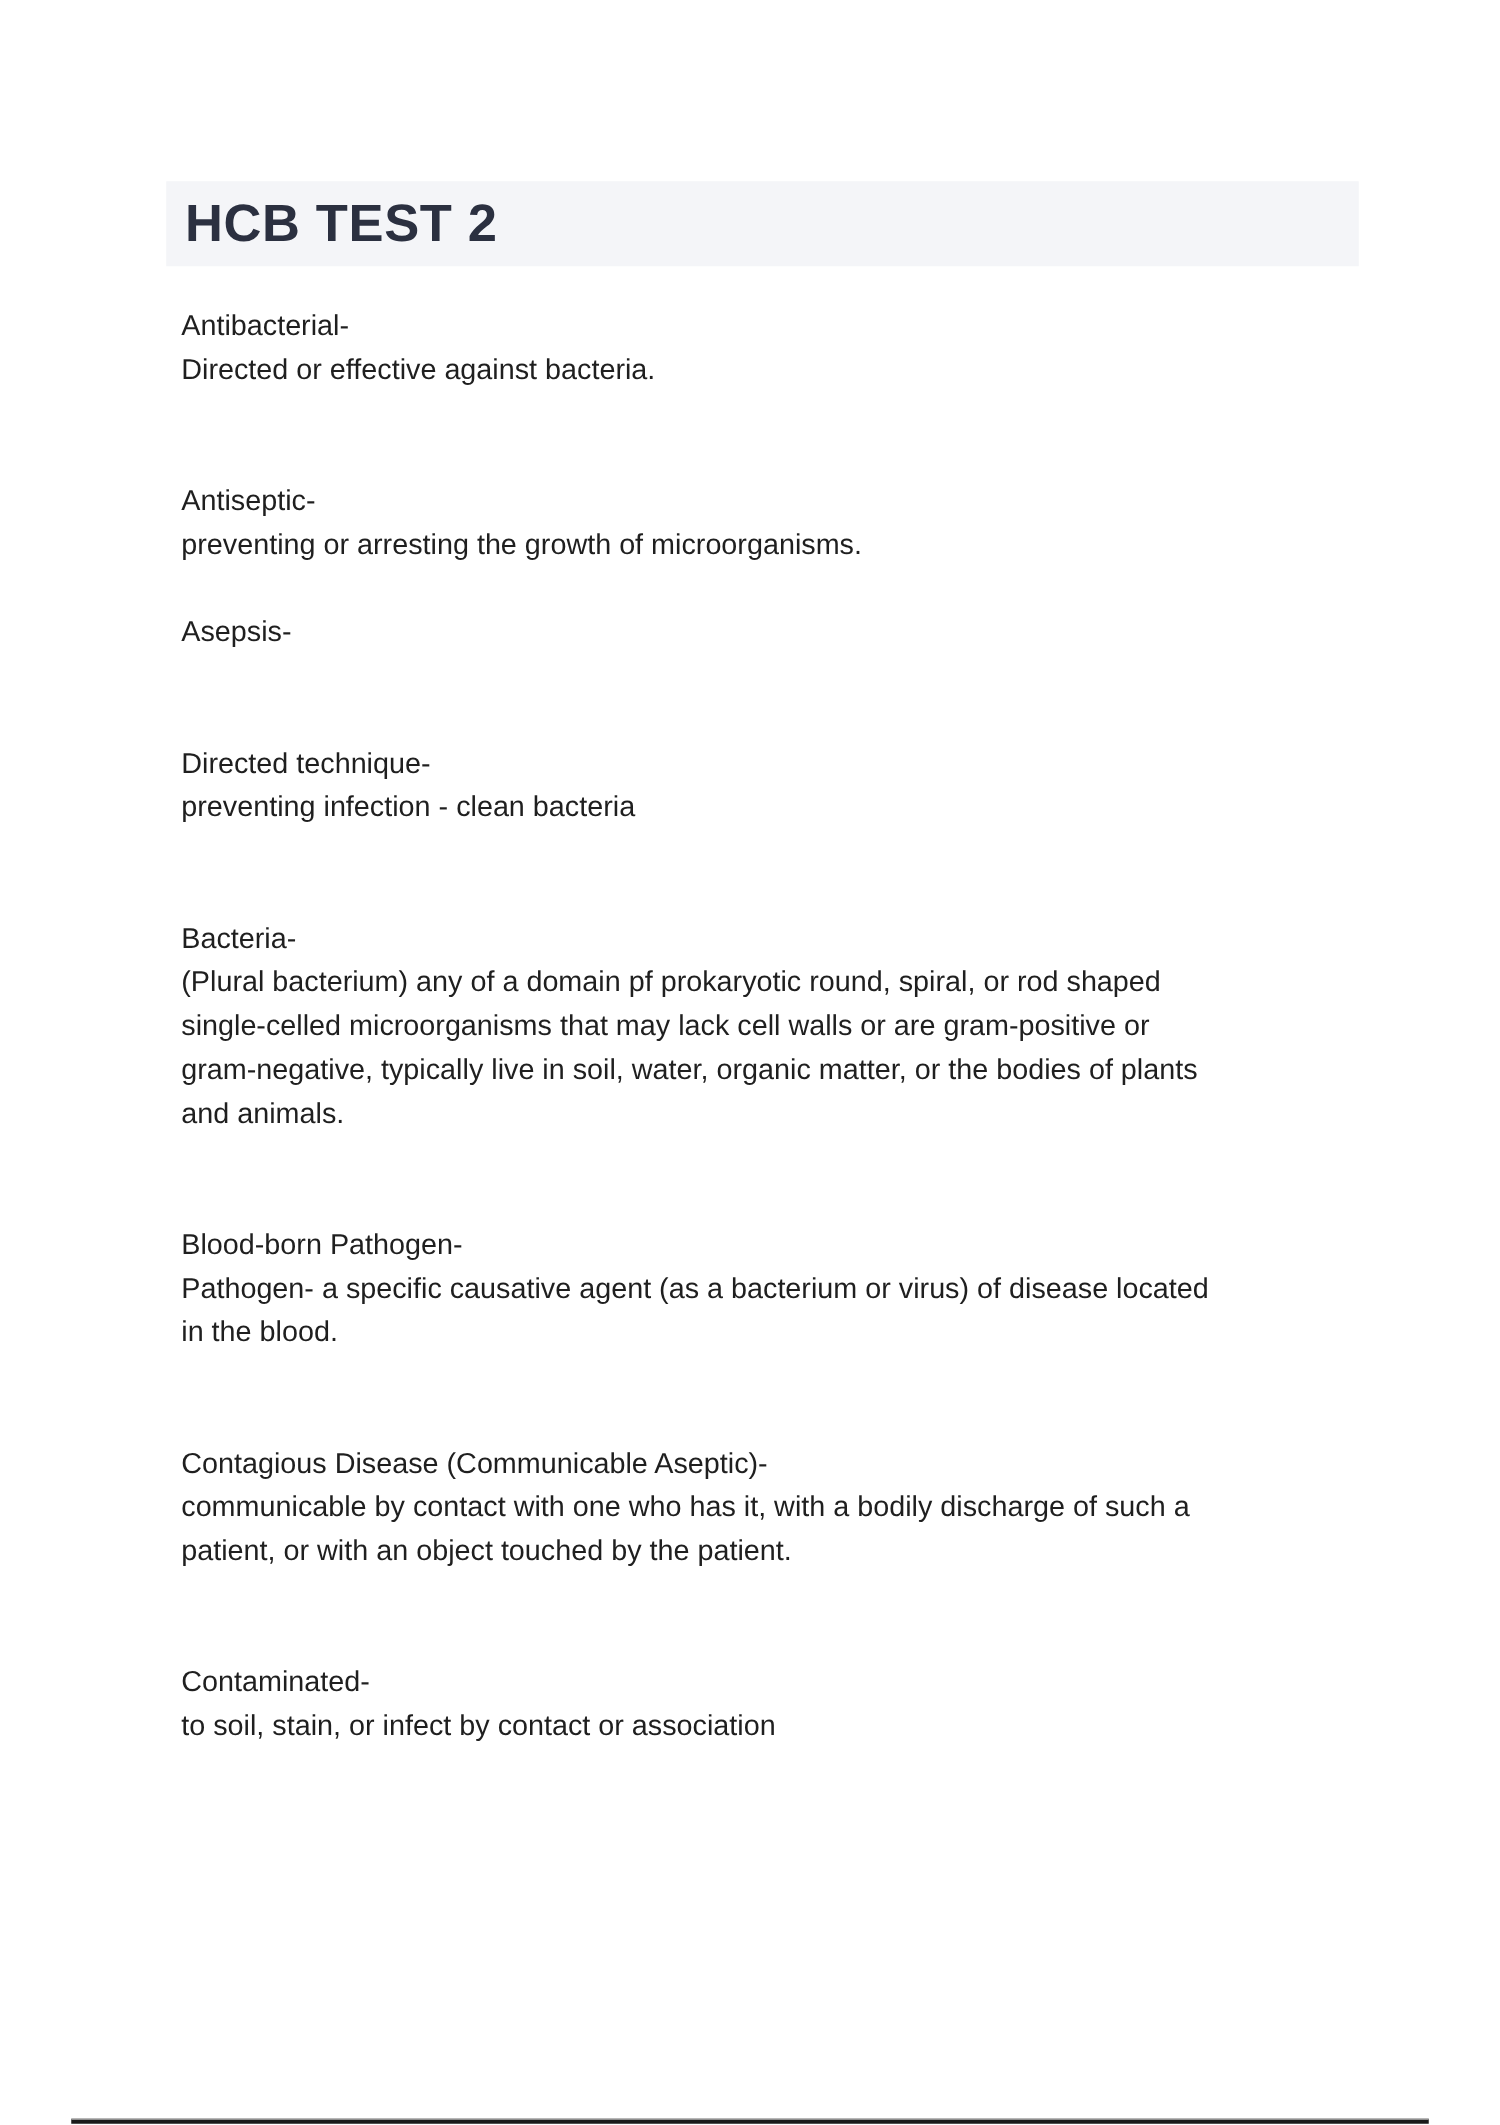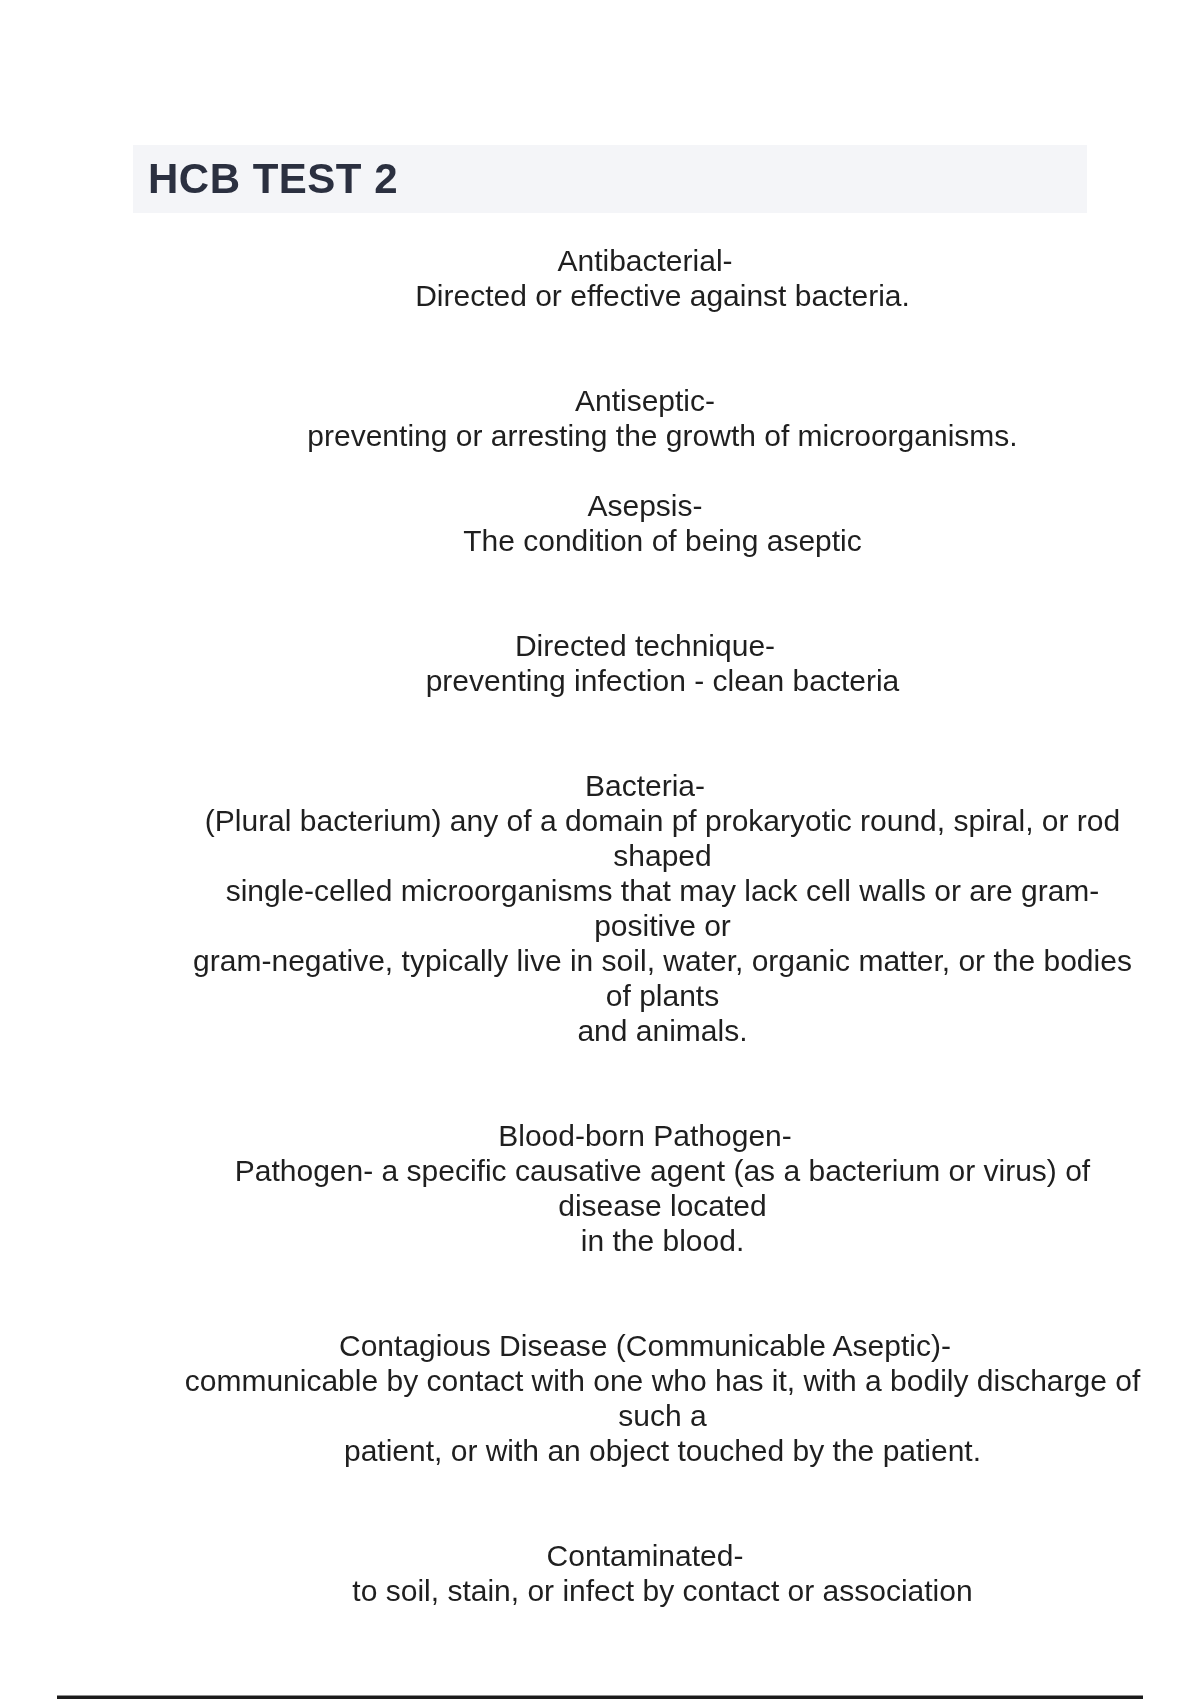--- a/index.html
+++ b/index.html
@@ -33,26 +33,25 @@
     white-space: nowrap;
   }
   .entries {
     margin-top: 30px;
     margin-left: 12px;
     width: 1000px;
   }
   .entry { margin-bottom: 70px; }
   .entry.tight { margin-bottom: 35px; }
   .term, .definition {
-    font-size: 30px;
+    font-size: 23px;
     line-height: 35px;
     color: #1f1f1f;
-    text-align: center;
   }
-  .definition { white-space: pre-line; margin-left: 35px; }
+  .definition { white-space: pre-line; }
   .bottom-rule {
     position: absolute;
     left: 57px;
     top: 1695px;
     width: 1086px;
     height: 4px;
     background: #1a1a1a;
     border-top: 1px solid #8f8f8f;
   }
 </style>
@@ -73,21 +72,20 @@
         <div class="definition">Directed or effective against bacteria.</div>
       </div>
 
       <div class="entry tight">
         <div class="term">Antiseptic-</div>
         <div class="definition">preventing or arresting the growth of microorganisms.</div>
       </div>
 
       <div class="entry">
         <div class="term">Asepsis-</div>
-        <div class="definition">The condition of being aseptic</div>
       </div>
 
       <div class="entry">
         <div class="term">Directed technique-</div>
         <div class="definition">preventing infection - clean bacteria</div>
       </div>
 
       <div class="entry">
         <div class="term">Bacteria-</div>
         <div class="definition">(Plural bacterium) any of a domain pf prokaryotic round, spiral, or rod shaped

